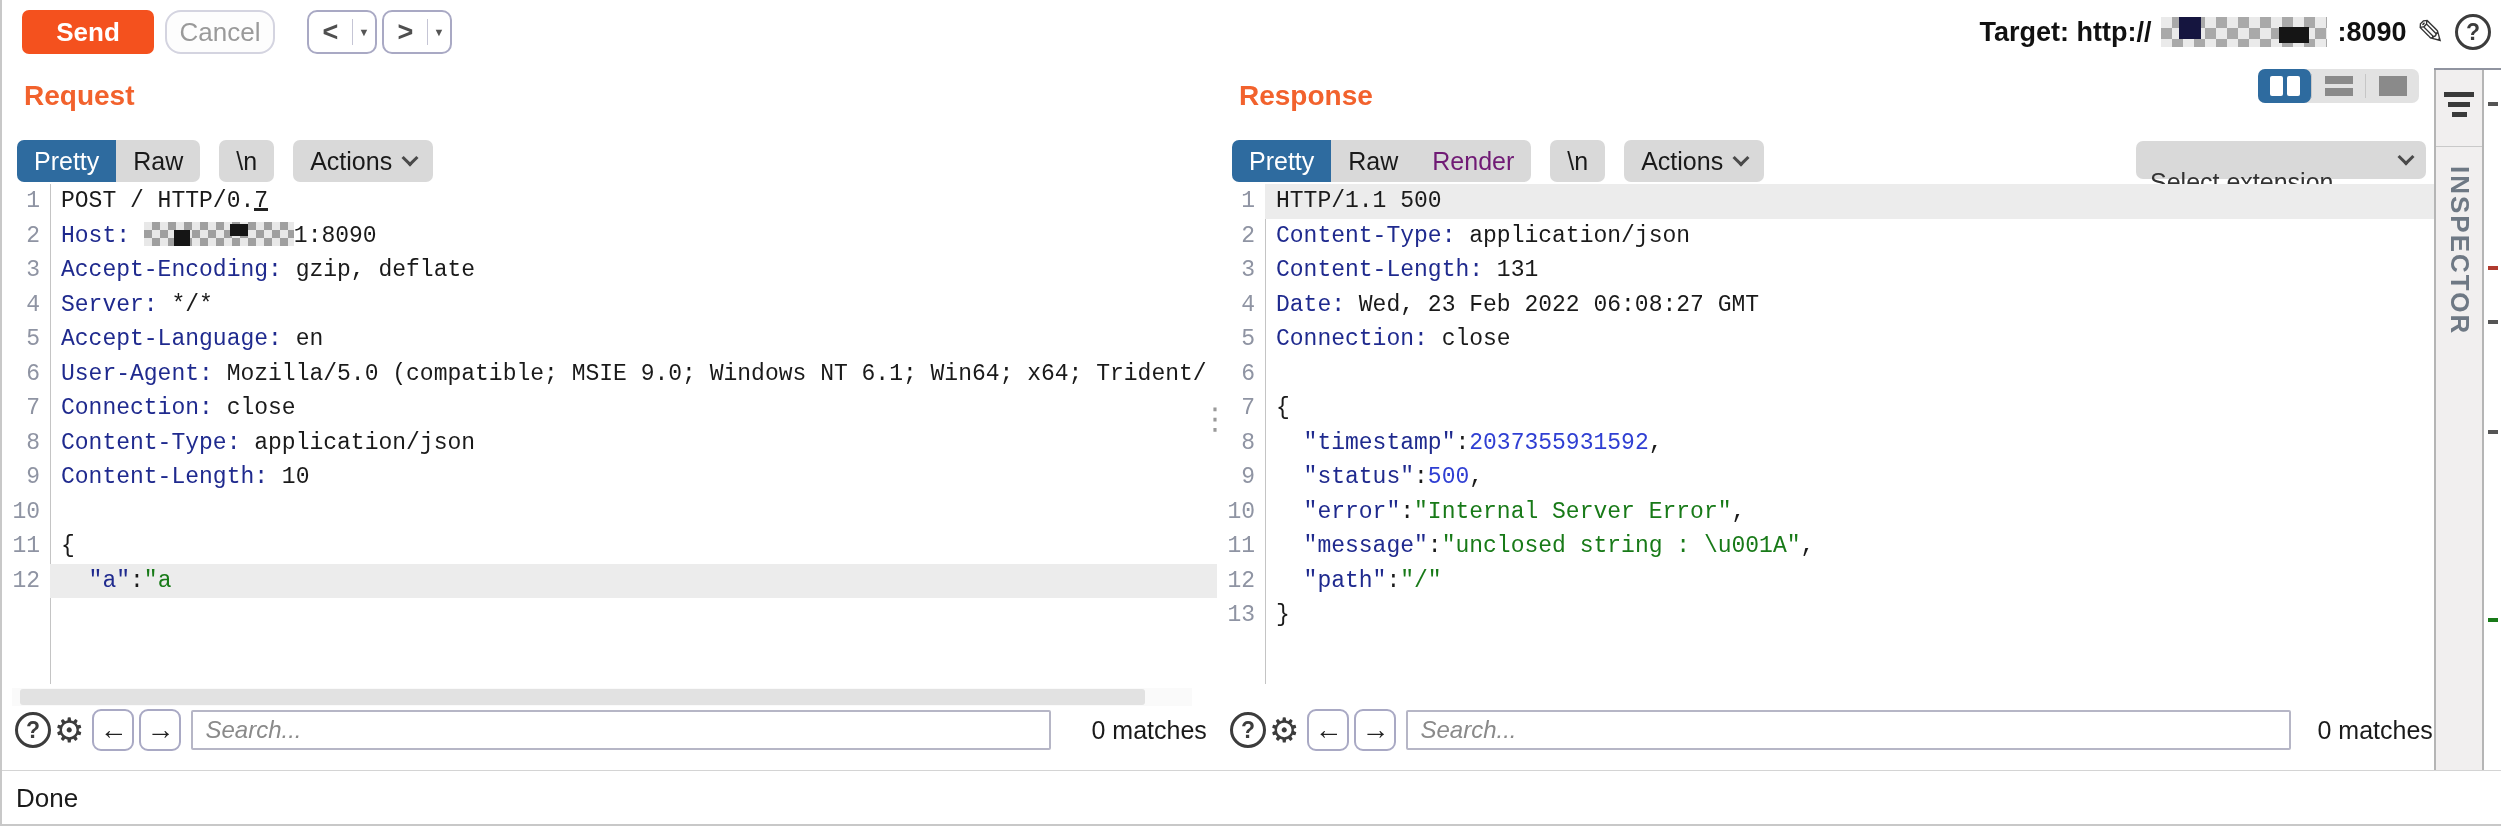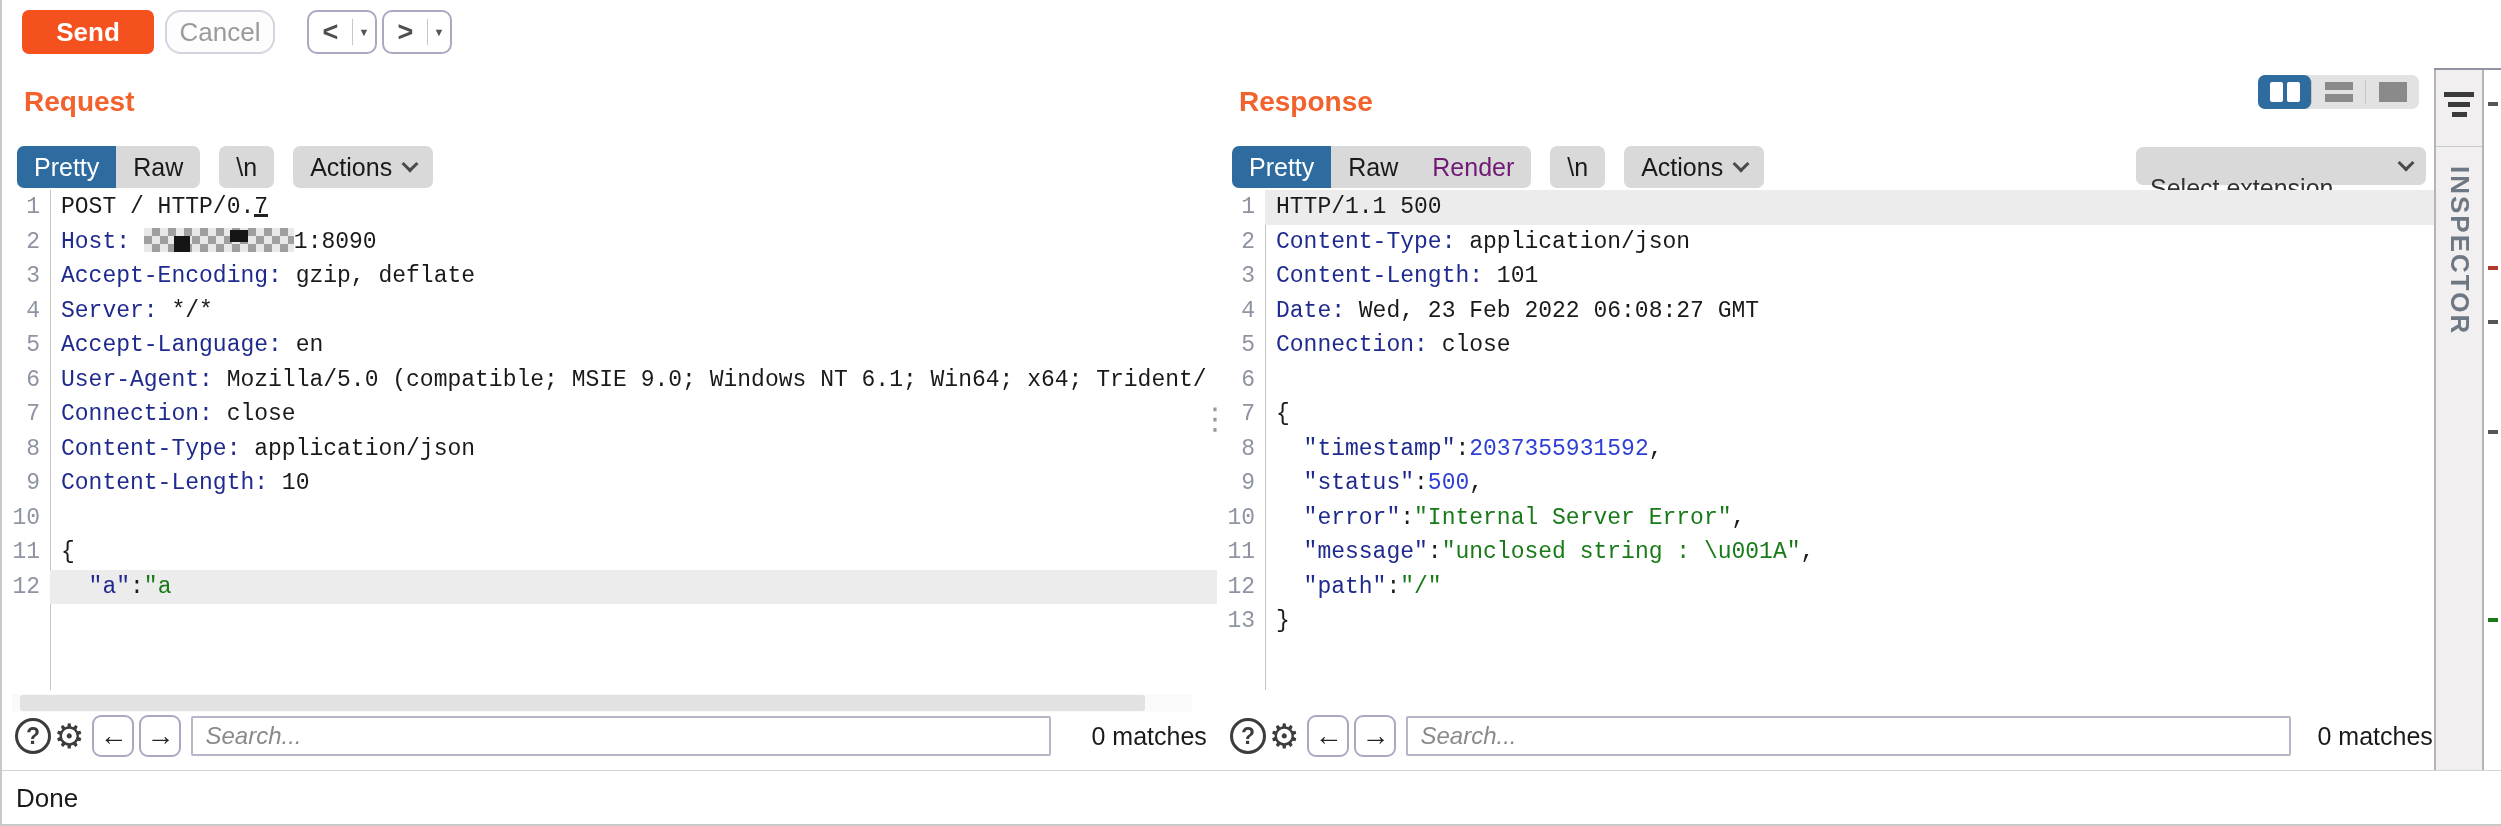--- a/index.html
+++ b/index.html
@@ -37,21 +37,21 @@
             background-position: 18px 0, 118px 10px, 0 0, 11px 11px;
             background-repeat: no-repeat, no-repeat, repeat, repeat; }
   .i-pencil { font-size: 34px; color: #333; line-height: 1; }
   .i-pencil::before { content: "✎"; }
   .i-helpcircle { width: 36px; height: 36px; border: 3px solid #3c3c3c; border-radius: 50%;
                   display: flex; align-items: center; justify-content: center;
                   font-size: 23px; font-weight: bold; color: #3c3c3c; }
   .i-helpcircle::before { content: "?"; }
 
   
-  .panel { position: absolute; top: 60px; height: 700px; background: #fff; }
+  .panel { position: absolute; top: 54px; height: 700px; background: #fff; }
   .request-panel { left: 0; width: 1215px; }
   .response-panel { left: 1215px; width: 1217px; }
   .panel-title { position: absolute; left: 22px; top: 26px; font-size: 28px; font-weight: bold; color: #f2622d; }
 
   .tabs { position: absolute; left: 15px; top: 86px; height: 42px; display: flex; align-items: stretch; }
   .tab { height: 42px; display: flex; align-items: center; padding: 0 17px; font-size: 25px;
          color: #1a1a1a; background: #d9d9d9; cursor: pointer; }
   .tab.active { background: #2e6b9f; color: #fff; }
   .tab.disabled { color: #701a75; }
   .tab.first { border-radius: 7px 0 0 7px; }
@@ -171,20 +171,27 @@
     <div class="navgrp back">
       <span class="nav-main i-lt"></span>
       <span class="nav-sep"></span>
       <span class="nav-dd i-tri"></span>
     </div>
     <div class="navgrp fwd">
       <span class="nav-main i-gt"></span>
       <span class="nav-sep"></span>
       <span class="nav-dd i-tri"></span>
     </div>
+    <div class="target-group">
+      <span class="target-text">Target: http://</span>
+      <span class="redact"></span>
+      <span class="target-text">:8090</span>
+      <span class="i-pencil"></span>
+      <span class="i-helpcircle"></span>
+    </div>
   </div>
 
   <div class="panel request-panel">
     <div class="panel-title">Request</div>
     <div class="tabs">
       <div class="tab active first">Pretty</div>
       <div class="tab last">Raw</div>
       <div class="tab solo">\n</div>
       <div class="tab solo">
         <span>Actions</span>
@@ -254,21 +261,21 @@
     </div>
     <div class="ext-dd">
       <span class="lbl">Select extension...</span>
       <span class="chev"></span>
     </div>
     <div class="editor-wrap">
       <div class="gutterline"></div>
       <div class="editor">
           <div class="line hl"><span class="ln">1</span><span class="code"><span class="sg-p">HTTP/1.1 500</span></span></div>
           <div class="line"><span class="ln">2</span><span class="code"><span class="sg-h">Content-Type:</span><span class="sg-p"> application/json</span></span></div>
-          <div class="line"><span class="ln">3</span><span class="code"><span class="sg-h">Content-Length:</span><span class="sg-p"> 101</span></span></div>
+          <div class="line"><span class="ln">3</span><span class="code"><span class="sg-h">Content-Length:</span><span class="sg-p"> 131</span></span></div>
           <div class="line"><span class="ln">4</span><span class="code"><span class="sg-h">Date:</span><span class="sg-p"> Wed, 23 Feb 2022 06:08:27 GMT</span></span></div>
           <div class="line"><span class="ln">5</span><span class="code"><span class="sg-h">Connection:</span><span class="sg-p"> close</span></span></div>
           <div class="line"><span class="ln">6</span><span class="code"></span></div>
           <div class="line"><span class="ln">7</span><span class="code"><span class="sg-p">{</span></span></div>
           <div class="line"><span class="ln">8</span><span class="code"><span class="sg-p">  </span><span class="sg-k">"timestamp"</span><span class="sg-p">:</span><span class="sg-n">2037355931592</span><span class="sg-p">,</span></span></div>
           <div class="line"><span class="ln">9</span><span class="code"><span class="sg-p">  </span><span class="sg-k">"status"</span><span class="sg-p">:</span><span class="sg-n">500</span><span class="sg-p">,</span></span></div>
           <div class="line"><span class="ln">10</span><span class="code"><span class="sg-p">  </span><span class="sg-k">"error"</span><span class="sg-p">:</span><span class="sg-s">"Internal Server Error"</span><span class="sg-p">,</span></span></div>
           <div class="line"><span class="ln">11</span><span class="code"><span class="sg-p">  </span><span class="sg-k">"message"</span><span class="sg-p">:</span><span class="sg-s">"unclosed string : \u001A"</span><span class="sg-p">,</span></span></div>
           <div class="line"><span class="ln">12</span><span class="code"><span class="sg-p">  </span><span class="sg-k">"path"</span><span class="sg-p">:</span><span class="sg-s">"/"</span></span></div>
           <div class="line"><span class="ln">13</span><span class="code"><span class="sg-p">}</span></span></div>

